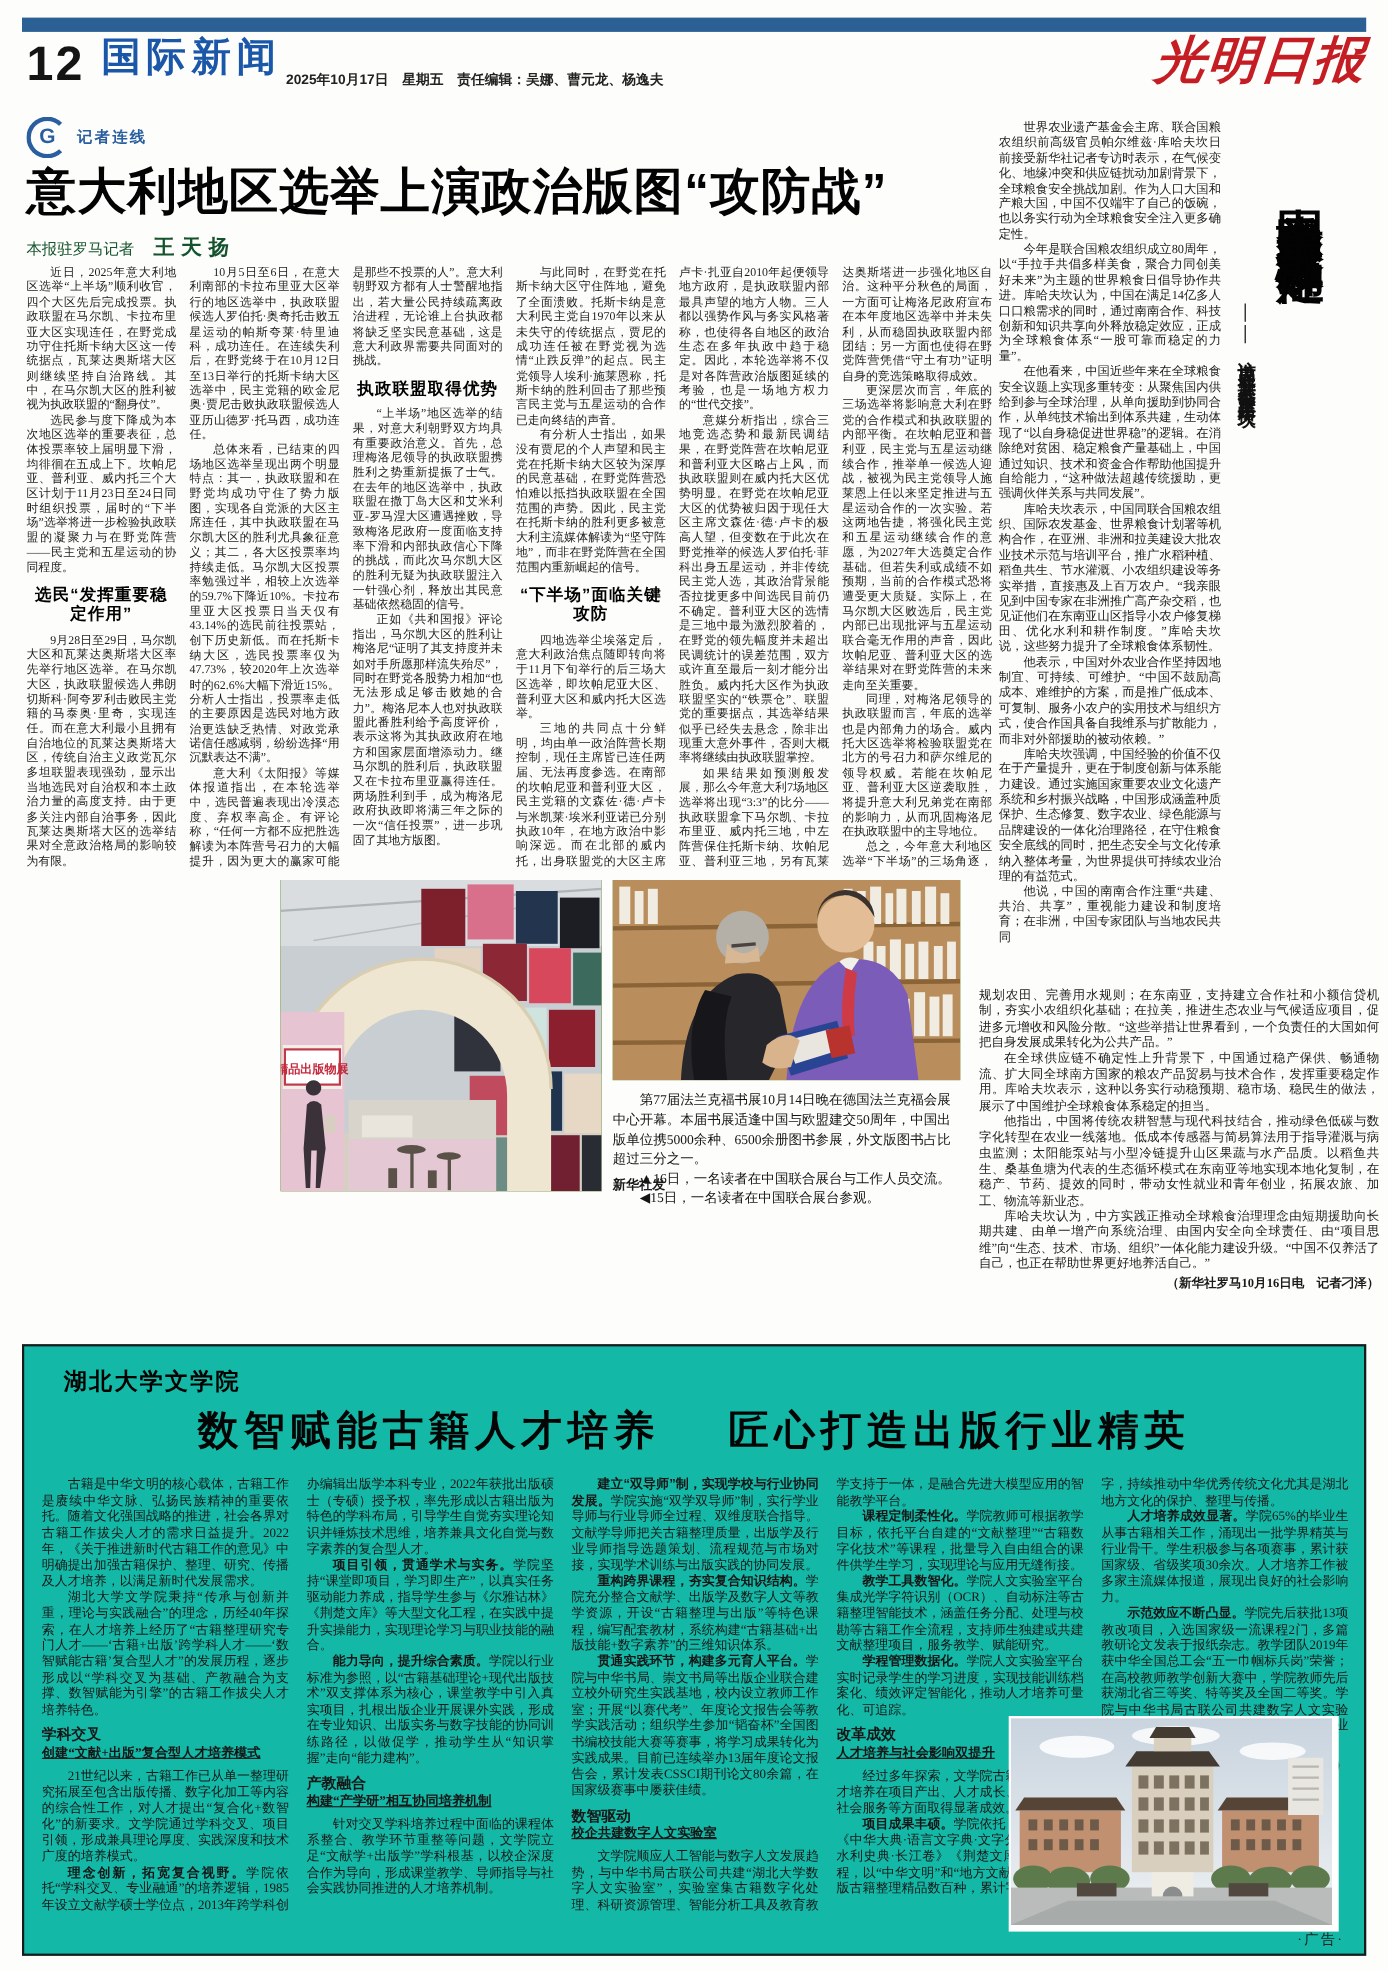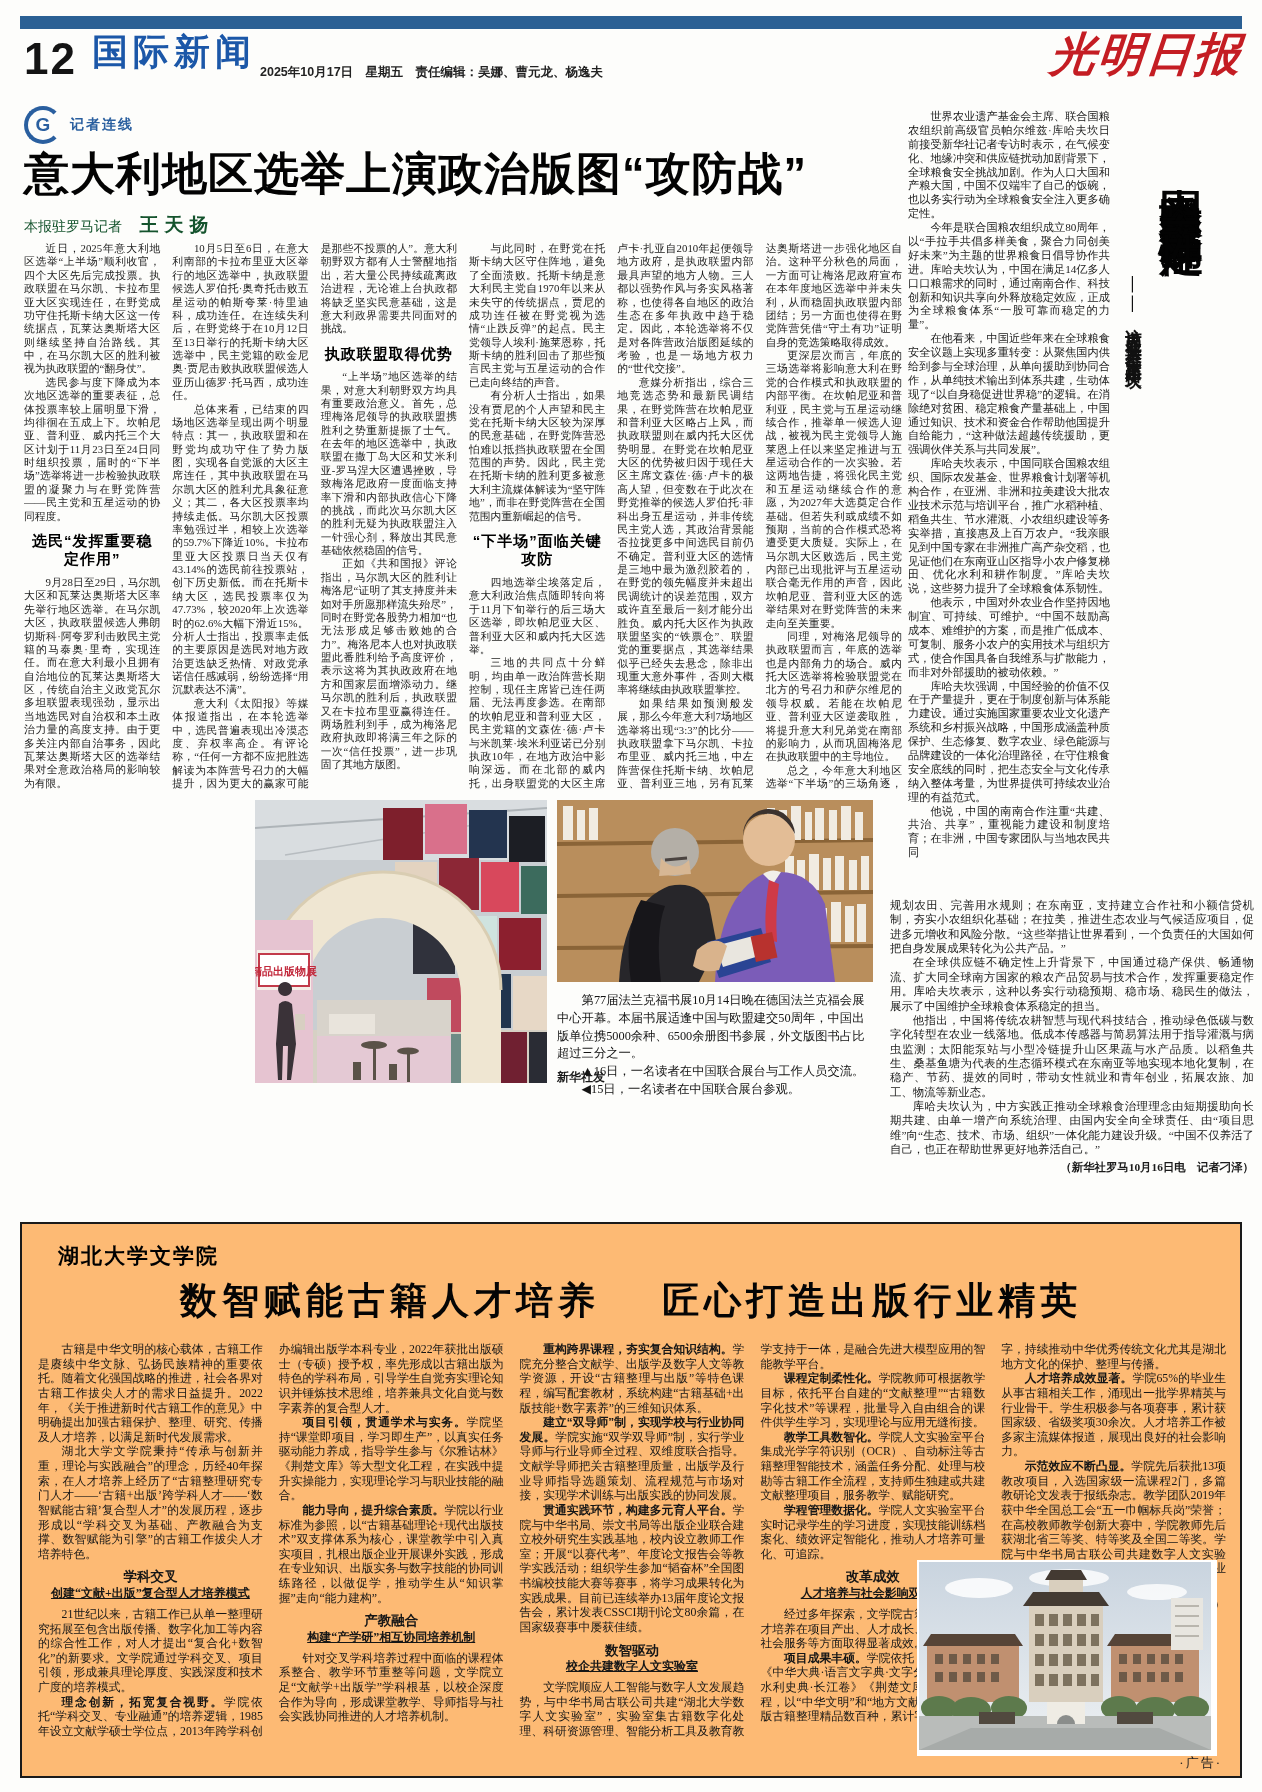--- a/index.html
+++ b/index.html
@@ -39,27 +39,27 @@
   .credit{text-align:left;font-weight:700;font-family:Liberation Mono, monospace;font-size:12px;margin-top:3px;}
   
   .ra{left:908px;top:108px;width:350px;height:1092px;}
   .ra-col{position:absolute;left:0;top:2px;width:202px;height:780px;font-size:11.2px;line-height:1.24;text-align:justify;overflow:hidden;}
   .ra-sub{position:absolute;left:214px;top:168px;height:478px;writing-mode:vertical-rl;text-orientation:mixed;
     font-size:16.5px;font-weight:600;letter-spacing:3px;color:#111;}
   .ra-head{position:absolute;left:244px;top:46px;height:748px;writing-mode:vertical-rl;text-orientation:mixed;
     font-size:43px;font-weight:900;letter-spacing:3px;color:#030303;font-family:"Liberation Serif",serif;}
   .ra-wide{position:absolute;left:-18px;top:790px;width:364px;height:298px;font-size:11.4px;line-height:1.26;text-align:justify;overflow:hidden;}
   
-  .ad-box{left:20px;top:1222px;width:1218px;height:552px;border:2px solid #1a1a1a;background:#fdba74;}
+  .ad-box{left:20px;top:1222px;width:1218px;height:552px;border:2px solid #1a1a1a;background:#14b8a6;}
   .ad-org{position:absolute;left:36px;top:18px;font-family:"Liberation Sans",sans-serif;font-size:21px;font-weight:900;color:#000;letter-spacing:2px;}
   .ad-headline{position:absolute;left:0;top:52px;width:100%;text-align:center;font-size:37px;font-weight:700;letter-spacing:5px;color:#050505;}
   .ad-headline span{margin:0 24px;}
   .ad-cols{position:absolute;left:16px;top:118px;width:1188px;height:402px;column-count:5;column-gap:16px;column-fill:auto;
     font-size:11.8px;line-height:1.24;text-align:justify;overflow:hidden;color:#161616;}
-  .subhead2{margin:8px 0 6px;text-align:center;}
+  .subhead2{margin:8px 0 6px;text-align:left;}
   .sh-l1{font-weight:900;font-size:13.5px;font-family:"Liberation Sans",sans-serif;}
   .sh-l2{font-weight:900;font-size:12px;text-decoration:underline;}
   .campus{position:absolute;left:895px;top:336px;width:296px;height:192px;background:#fff;padding:2px;}
   .ad-mark{position:absolute;right:18px;bottom:4px;font-size:13px;color:#222;letter-spacing:2px;}
   svg{display:block;}
 </style>
 </head>
 <body>
 
 <div class="abs topband"></div>
@@ -250,22 +250,22 @@
       </div>
       <p class="para">21世纪以来，古籍工作已从单一整理研究拓展至包含出版传播、数字化加工等内容的综合性工作，对人才提出“复合化+数智化”的新要求。文学院通过学科交叉、项目引领，形成兼具理论厚度、实践深度和技术广度的培养模式。</p>
       <p class="para"><strong>理念创新，拓宽复合视野。</strong>学院依托“学科交叉、专业融通”的培养逻辑，1985年设立文献学硕士学位点，2013年跨学科创办编辑出版学本科专业，2022年获批出版硕士（专硕）授予权，率先形成以古籍出版为特色的学科布局，引导学生自觉夯实理论知识并锤炼技术思维，培养兼具文化自觉与数字素养的复合型人才。</p>
       <p class="para"><strong>项目引领，贯通学术与实务。</strong>学院坚持“课堂即项目，学习即生产”，以真实任务驱动能力养成，指导学生参与《尔雅诂林》《荆楚文库》等大型文化工程，在实践中提升实操能力，实现理论学习与职业技能的融合。</p>
       <p class="para"><strong>能力导向，提升综合素质。</strong>学院以行业标准为参照，以“古籍基础理论+现代出版技术”双支撑体系为核心，课堂教学中引入真实项目，扎根出版企业开展课外实践，形成在专业知识、出版实务与数字技能的协同训练路径，以做促学，推动学生从“知识掌握”走向“能力建构”。</p>
       <div class="subhead2">
         <div class="sh-l1">产教融合</div>
         <div class="sh-l2">构建“产学研”相互协同培养机制</div>
       </div>
       <p class="para">针对交叉学科培养过程中面临的课程体系整合、教学环节重整等问题，文学院立足“文献学+出版学”学科根基，以校企深度合作为导向，形成课堂教学、导师指导与社会实践协同推进的人才培养机制。</p>
+      <p class="para"><strong>建立“双导师”制，实现学校与行业协同发展。</strong>学院实施“双学双导师”制，实行学业导师与行业导师全过程、双维度联合指导。文献学导师把关古籍整理质量，出版学及行业导师指导选题策划、流程规范与市场对接，实现学术训练与出版实践的协同发展。</p>
       <p class="para"><strong>重构跨界课程，夯实复合知识结构。</strong>学院充分整合文献学、出版学及数字人文等教学资源，开设“古籍整理与出版”等特色课程，编写配套教材，系统构建“古籍基础+出版技能+数字素养”的三维知识体系。</p>
-      <p class="para"><strong>建立“双导师”制，实现学校与行业协同发展。</strong>学院实施“双学双导师”制，实行学业导师与行业导师全过程、双维度联合指导。文献学导师把关古籍整理质量，出版学及行业导师指导选题策划、流程规范与市场对接，实现学术训练与出版实践的协同发展。</p>
       <p class="para"><strong>贯通实践环节，构建多元育人平台。</strong>学院与中华书局、崇文书局等出版企业联合建立校外研究生实践基地，校内设立教师工作室；开展“以赛代考”、年度论文报告会等教学实践活动；组织学生参加“韬奋杯”全国图书编校技能大赛等赛事，将学习成果转化为实践成果。目前已连续举办13届年度论文报告会，累计发表CSSCI期刊论文80余篇，在国家级赛事中屡获佳绩。</p>
       <div class="subhead2">
         <div class="sh-l1">数智驱动</div>
         <div class="sh-l2">校企共建数字人文实验室</div>
       </div>
       <p class="para">文学院顺应人工智能与数字人文发展趋势，与中华书局古联公司共建“湖北大学数字人文实验室”，实验室集古籍数字化处理、科研资源管理、智能分析工具及教育教学支持于一体，是融合先进大模型应用的智能教学平台。</p>
       <p class="para"><strong>课程定制柔性化。</strong>学院教师可根据教学目标，依托平台自建的“文献整理”“古籍数字化技术”等课程，批量导入自由组合的课件供学生学习，实现理论与应用无缝衔接。</p>
       <p class="para"><strong>教学工具数智化。</strong>学院人文实验室平台集成光学字符识别（OCR）、自动标注等古籍整理智能技术，涵盖任务分配、处理与校勘等古籍工作全流程，支持师生独建或共建文献整理项目，服务教学、赋能研究。</p>
       <p class="para"><strong>学程管理数据化。</strong>学院人文实验室平台实时记录学生的学习进度，实现技能训练档案化、绩效评定智能化，推动人才培养可量化、可追踪。</p>
       <div class="subhead2">

